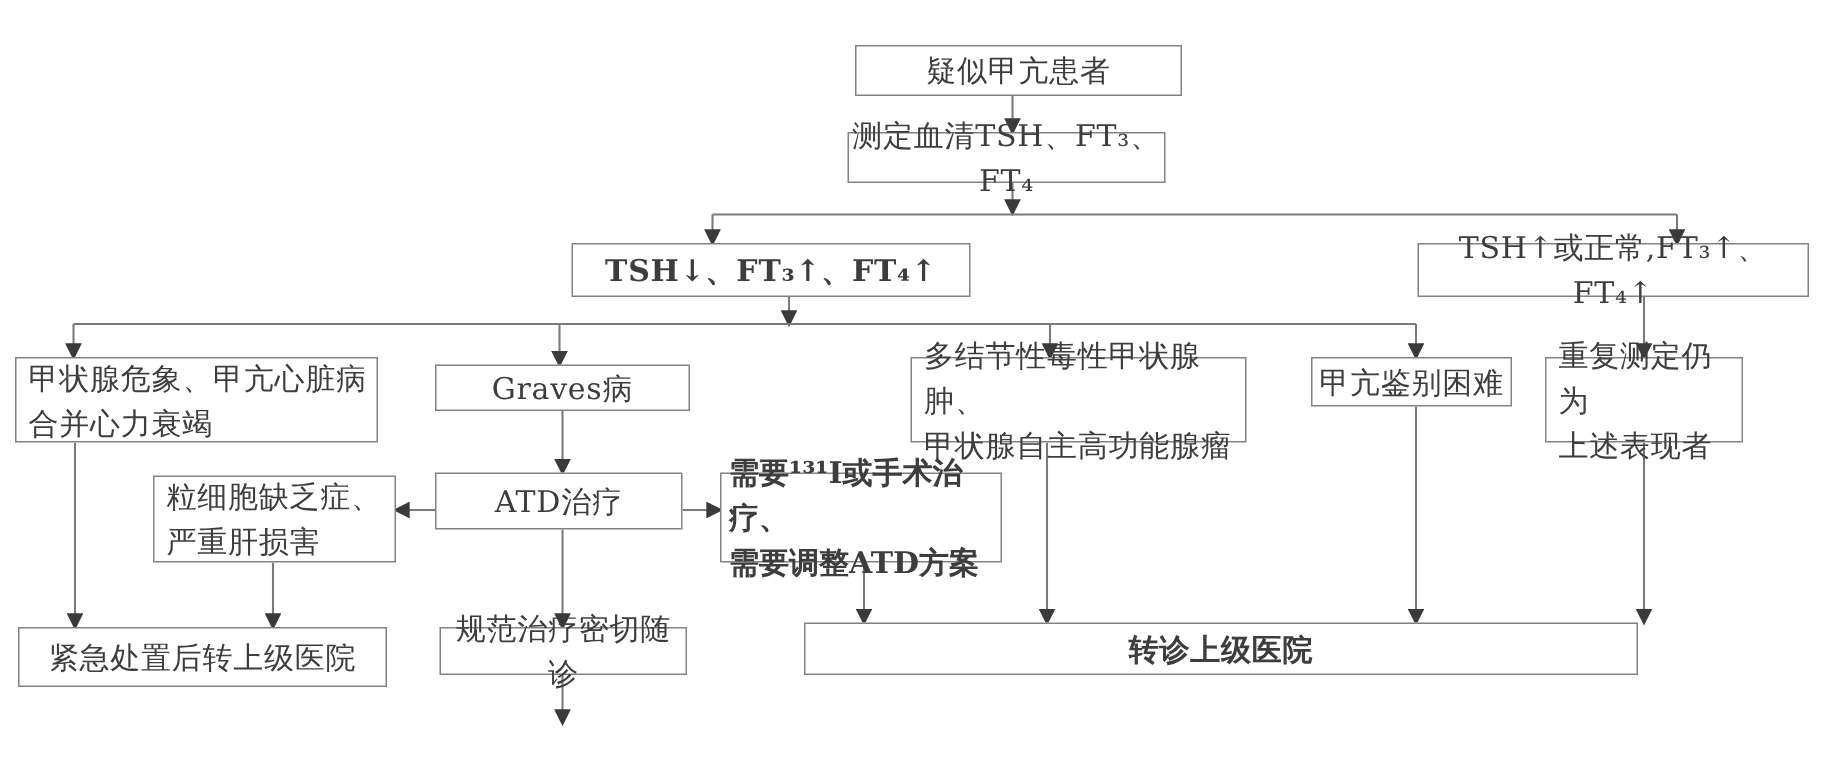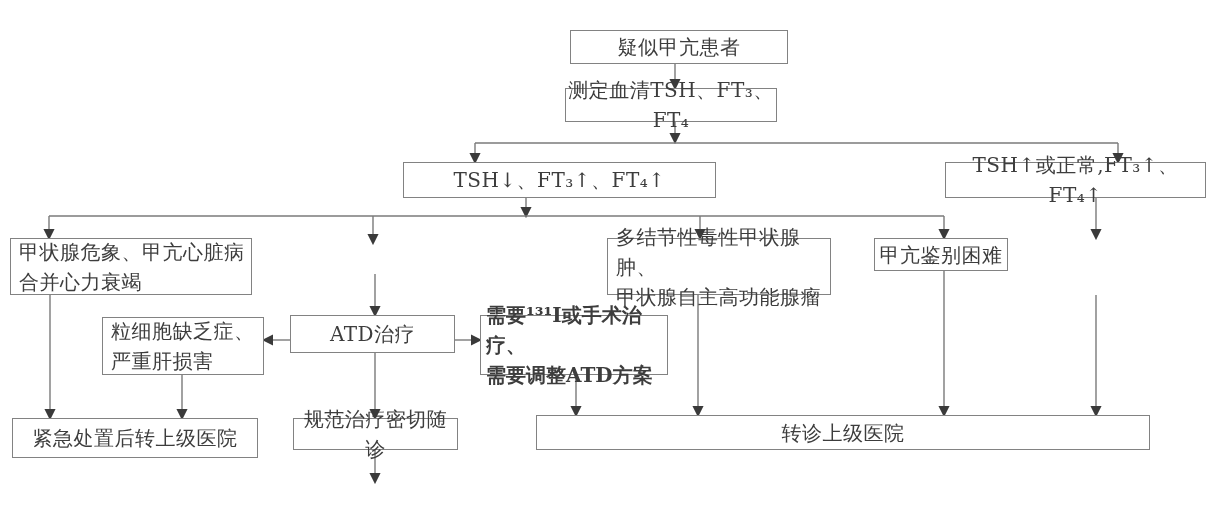--- a/index.html
+++ b/index.html
@@ -76,42 +76,45 @@
 
     <line x1="1096" y1="295" x2="1096" y2="407" marker-end="url(#arrow)"></line>
 
     <line x1="375" y1="450" x2="375" y2="474" marker-end="url(#arrow)"></line>
   </svg>
 
   <div class="node" style="left:570px;top:30px;width:218px;height:34px;">疑似甲亢患者</div>
 
   <div class="node" style="left:565px;top:88px;width:212px;height:34px;">测定血清TSH、FT₃、FT₄</div>
 
-  <div class="node" style="left:403px;top:162px;width:313px;height:36px;">TSH↓、FT₃↑、FT₄↑</div>
+  <div class="node" style="left:381px;top:162px;width:266px;height:36px;font-weight:bold;">TSH↓、FT₃↑、FT₄↑</div>
 
   <div class="node" style="left:945px;top:162px;width:261px;height:36px;">TSH↑或正常,FT₃↑、FT₄↑</div>
 
   <div class="node left" style="left:10px;top:238px;width:242px;height:57px;">甲状腺危象、甲亢心脏病
 合并心力衰竭</div>
 
+  <div class="node" style="left:290px;top:243px;width:170px;height:31px;">Graves病</div>
 
   <div class="node left" style="left:607px;top:238px;width:224px;height:57px;">多结节性毒性甲状腺肿、
 甲状腺自主高功能腺瘤</div>
 
   <div class="node" style="left:874px;top:238px;width:134px;height:33px;">甲亢鉴别困难</div>
 
+  <div class="node left" style="left:1030px;top:238px;width:132px;height:57px;">重复测定仍为
+上述表现者</div>
 
   <div class="node left" style="left:102px;top:317px;width:162px;height:58px;">粒细胞缺乏症、
 严重肝损害</div>
 
   <div class="node" style="left:290px;top:315px;width:165px;height:38px;">ATD治疗</div>
 
   <div class="node left tight" style="left:480px;top:315px;width:188px;height:60px;font-weight:bold;">需要¹³¹I或手术治疗、
 需要调整ATD方案</div>
 
   <div class="node" style="left:12px;top:418px;width:246px;height:40px;">紧急处置后转上级医院</div>
 
   <div class="node" style="left:293px;top:418px;width:165px;height:32px;">规范治疗密切随诊</div>
 
-  <div class="node" style="left:536px;top:415px;width:614px;height:35px;">转诊上级医院</div>
+  <div class="node" style="left:536px;top:415px;width:556px;height:35px;font-weight:bold;">转诊上级医院</div>
 
 
 </div>
 
 </body></html>

